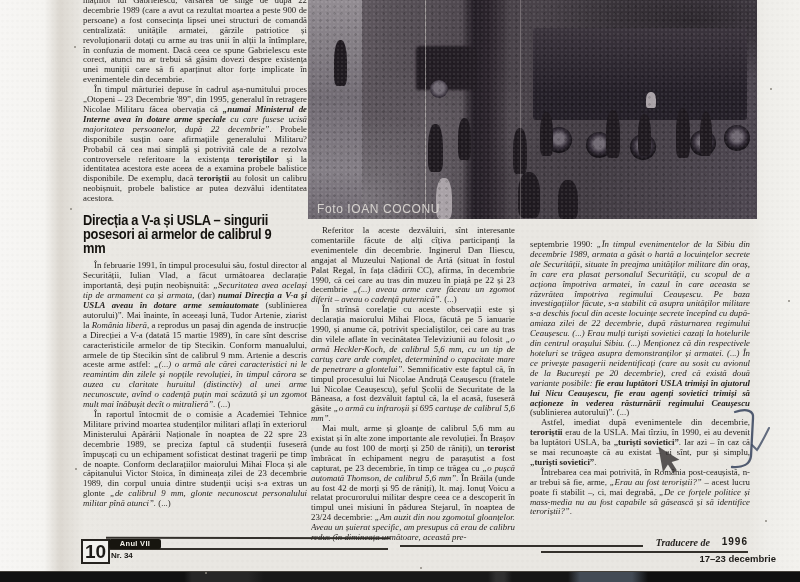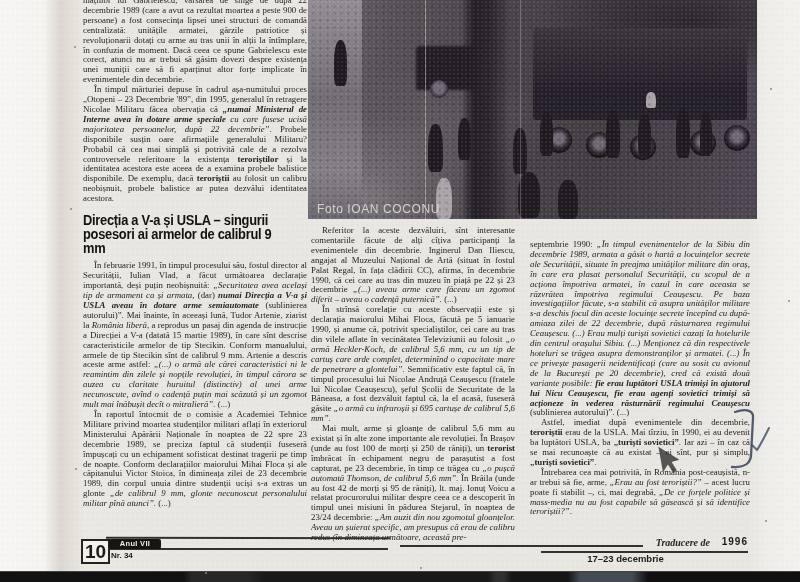--- a/index.html
+++ b/index.html
@@ -78,21 +78,21 @@
   #pagenum-box{position:absolute;left:81px;top:539px;width:25px;height:21px;
     border:2px solid #26231f;background:#f2f1ee;display:flex;align-items:center;justify-content:center;
     font-family:"Liberation Sans",sans-serif;font-weight:bold;font-size:19px;color:#1d1b18;}
   #vol-badge{position:absolute;left:109px;top:539px;width:52px;height:10px;border-radius:2px;
     background:#17150f;color:#f2f1ea;font-family:"Liberation Sans",sans-serif;font-weight:bold;
     font-size:7.5px;line-height:10px;text-align:center;letter-spacing:.3px;}
   #issue-num{position:absolute;left:111px;top:551px;font-family:"Liberation Sans",sans-serif;
     font-weight:bold;font-size:8px;color:#1d1b18;}
   #year{position:absolute;left:541px;top:536px;width:207px;text-align:right;
     font-family:"Liberation Sans",sans-serif;font-weight:bold;font-size:10px;letter-spacing:1px;color:#1d1b18;}
-  #daterange{position:absolute;left:522px;top:553px;width:207px;text-align:center;
+  #daterange{position:absolute;left:569px;top:553px;width:207px;text-align:right;
     font-family:"Liberation Sans",sans-serif;font-weight:bold;font-size:9.5px;color:#1d1b18;}
   
   #scan-strip{position:absolute;left:0;top:571px;width:800px;height:11px;border-top:1px solid #45423c;
     background:linear-gradient(90deg,#121212 0%,#121212 23%,#272727 24%,#272727 31%,#191919 33%,#191919 61%,#303030 62%,#303030 63%,#161616 64%,#161616 71%,#434b55 72.5%,#434b55 79%,#101010 81%,#101010 100%);}
   
   #annot{position:absolute;inset:0;pointer-events:none;}
   .speck{position:absolute;width:2px;height:2px;border-radius:50%;background:#8d8880;}
 </style>
 </head>
 <body>

